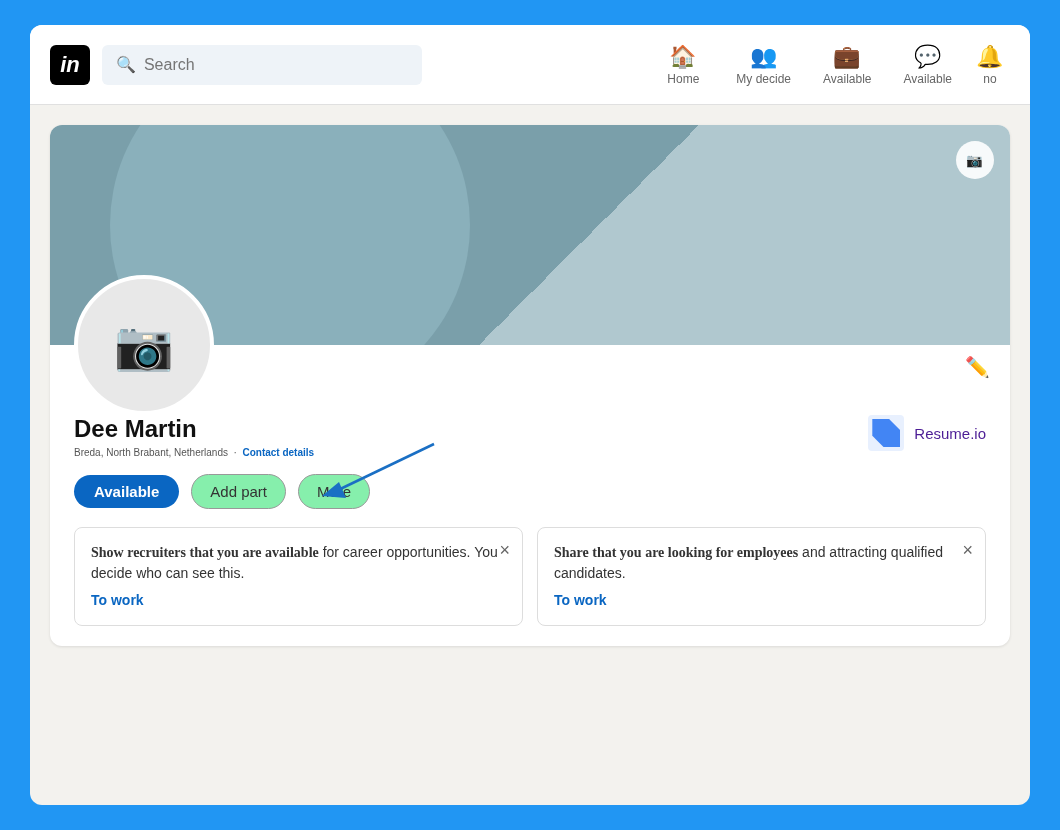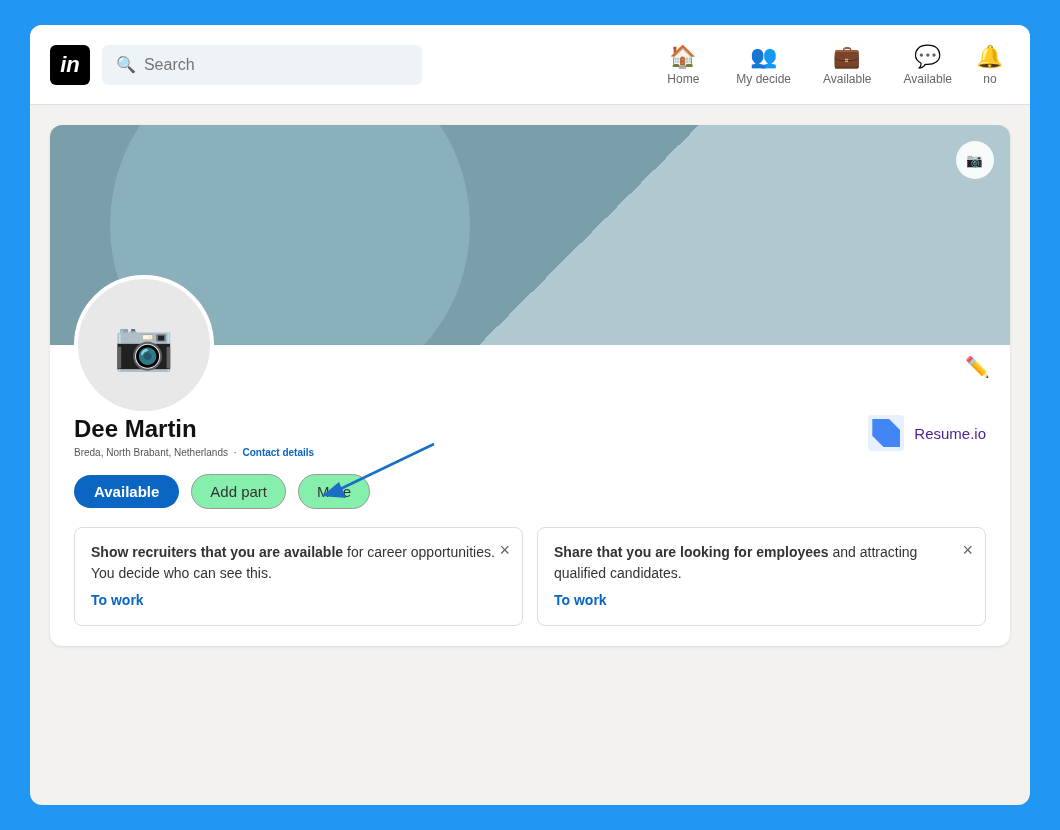--- a/index.html
+++ b/index.html
@@ -301,20 +301,21 @@
     .notif-card .action-link {
       color: #0a66c2;
       font-weight: 700;
       display: block;
       margin-top: 6px;
       cursor: pointer;
       text-decoration: none;
     }
     .notif-card strong {
       font-weight: 700;
+      font-family: Liberation Serif, serif;
     }
   </style>
 </head>
 <body>
 
 <div class="window">
 
   <nav class="navbar">
     <div class="linkedin-logo">
       <span>in</span>

